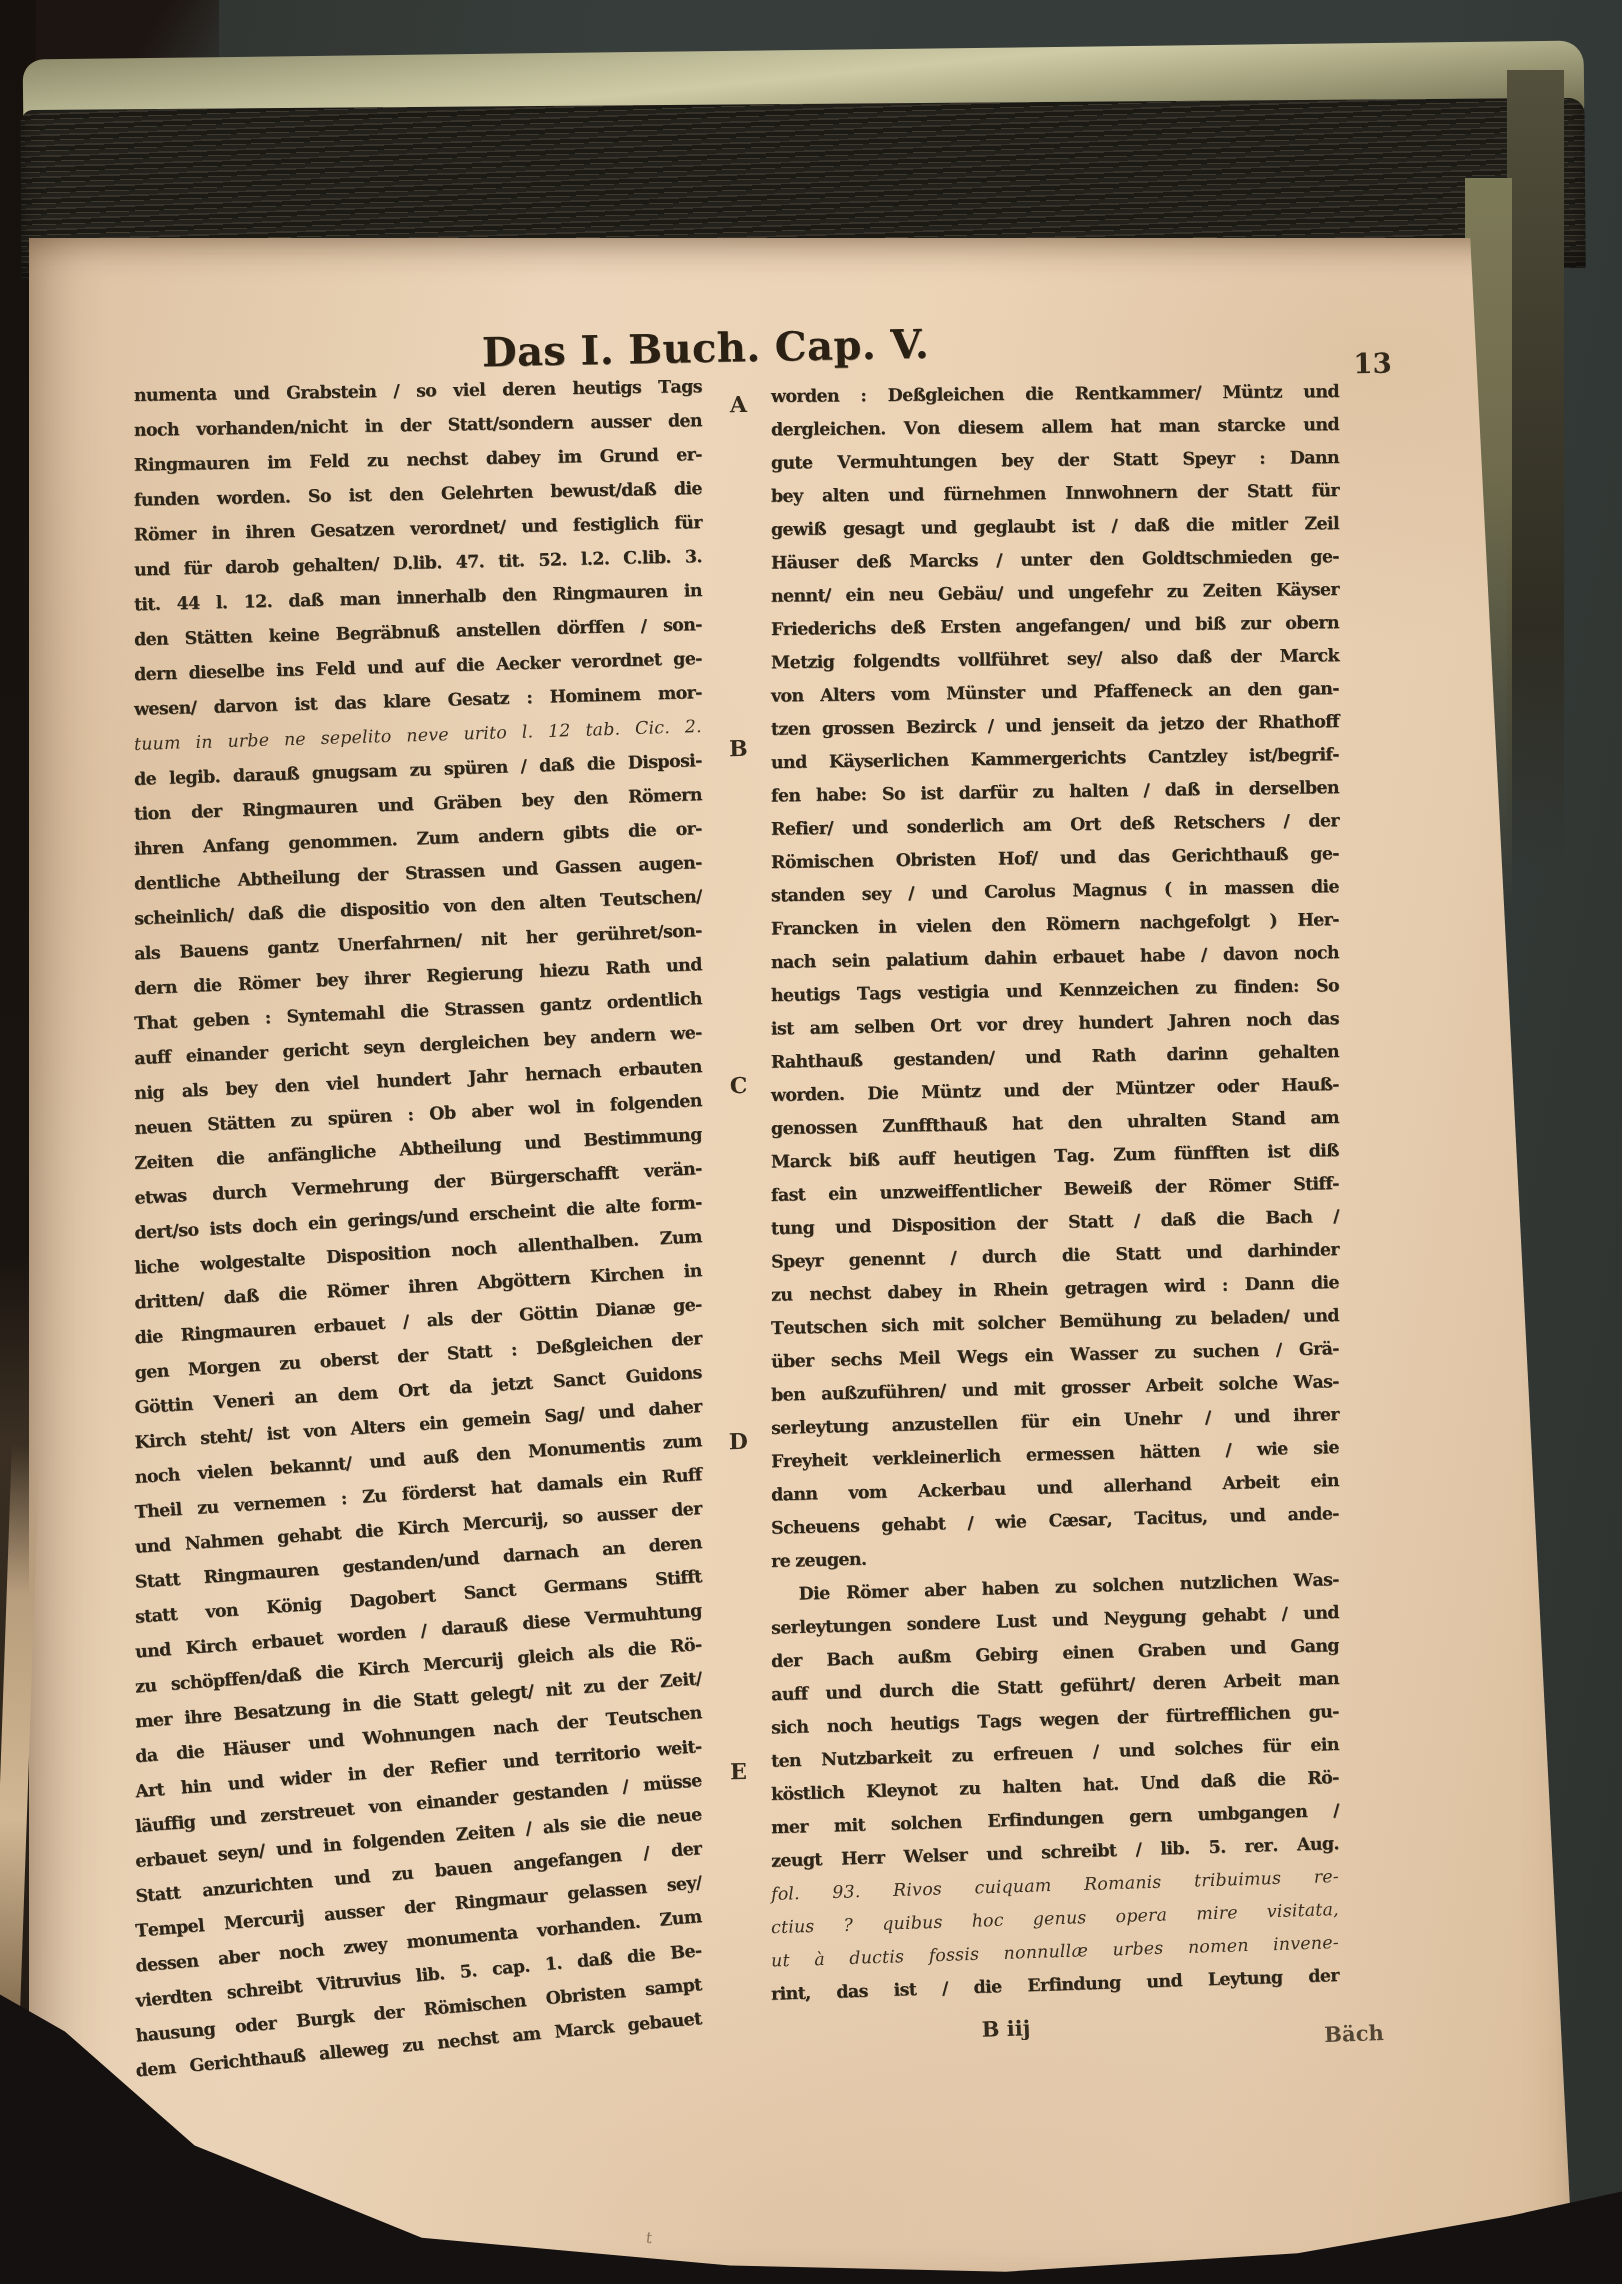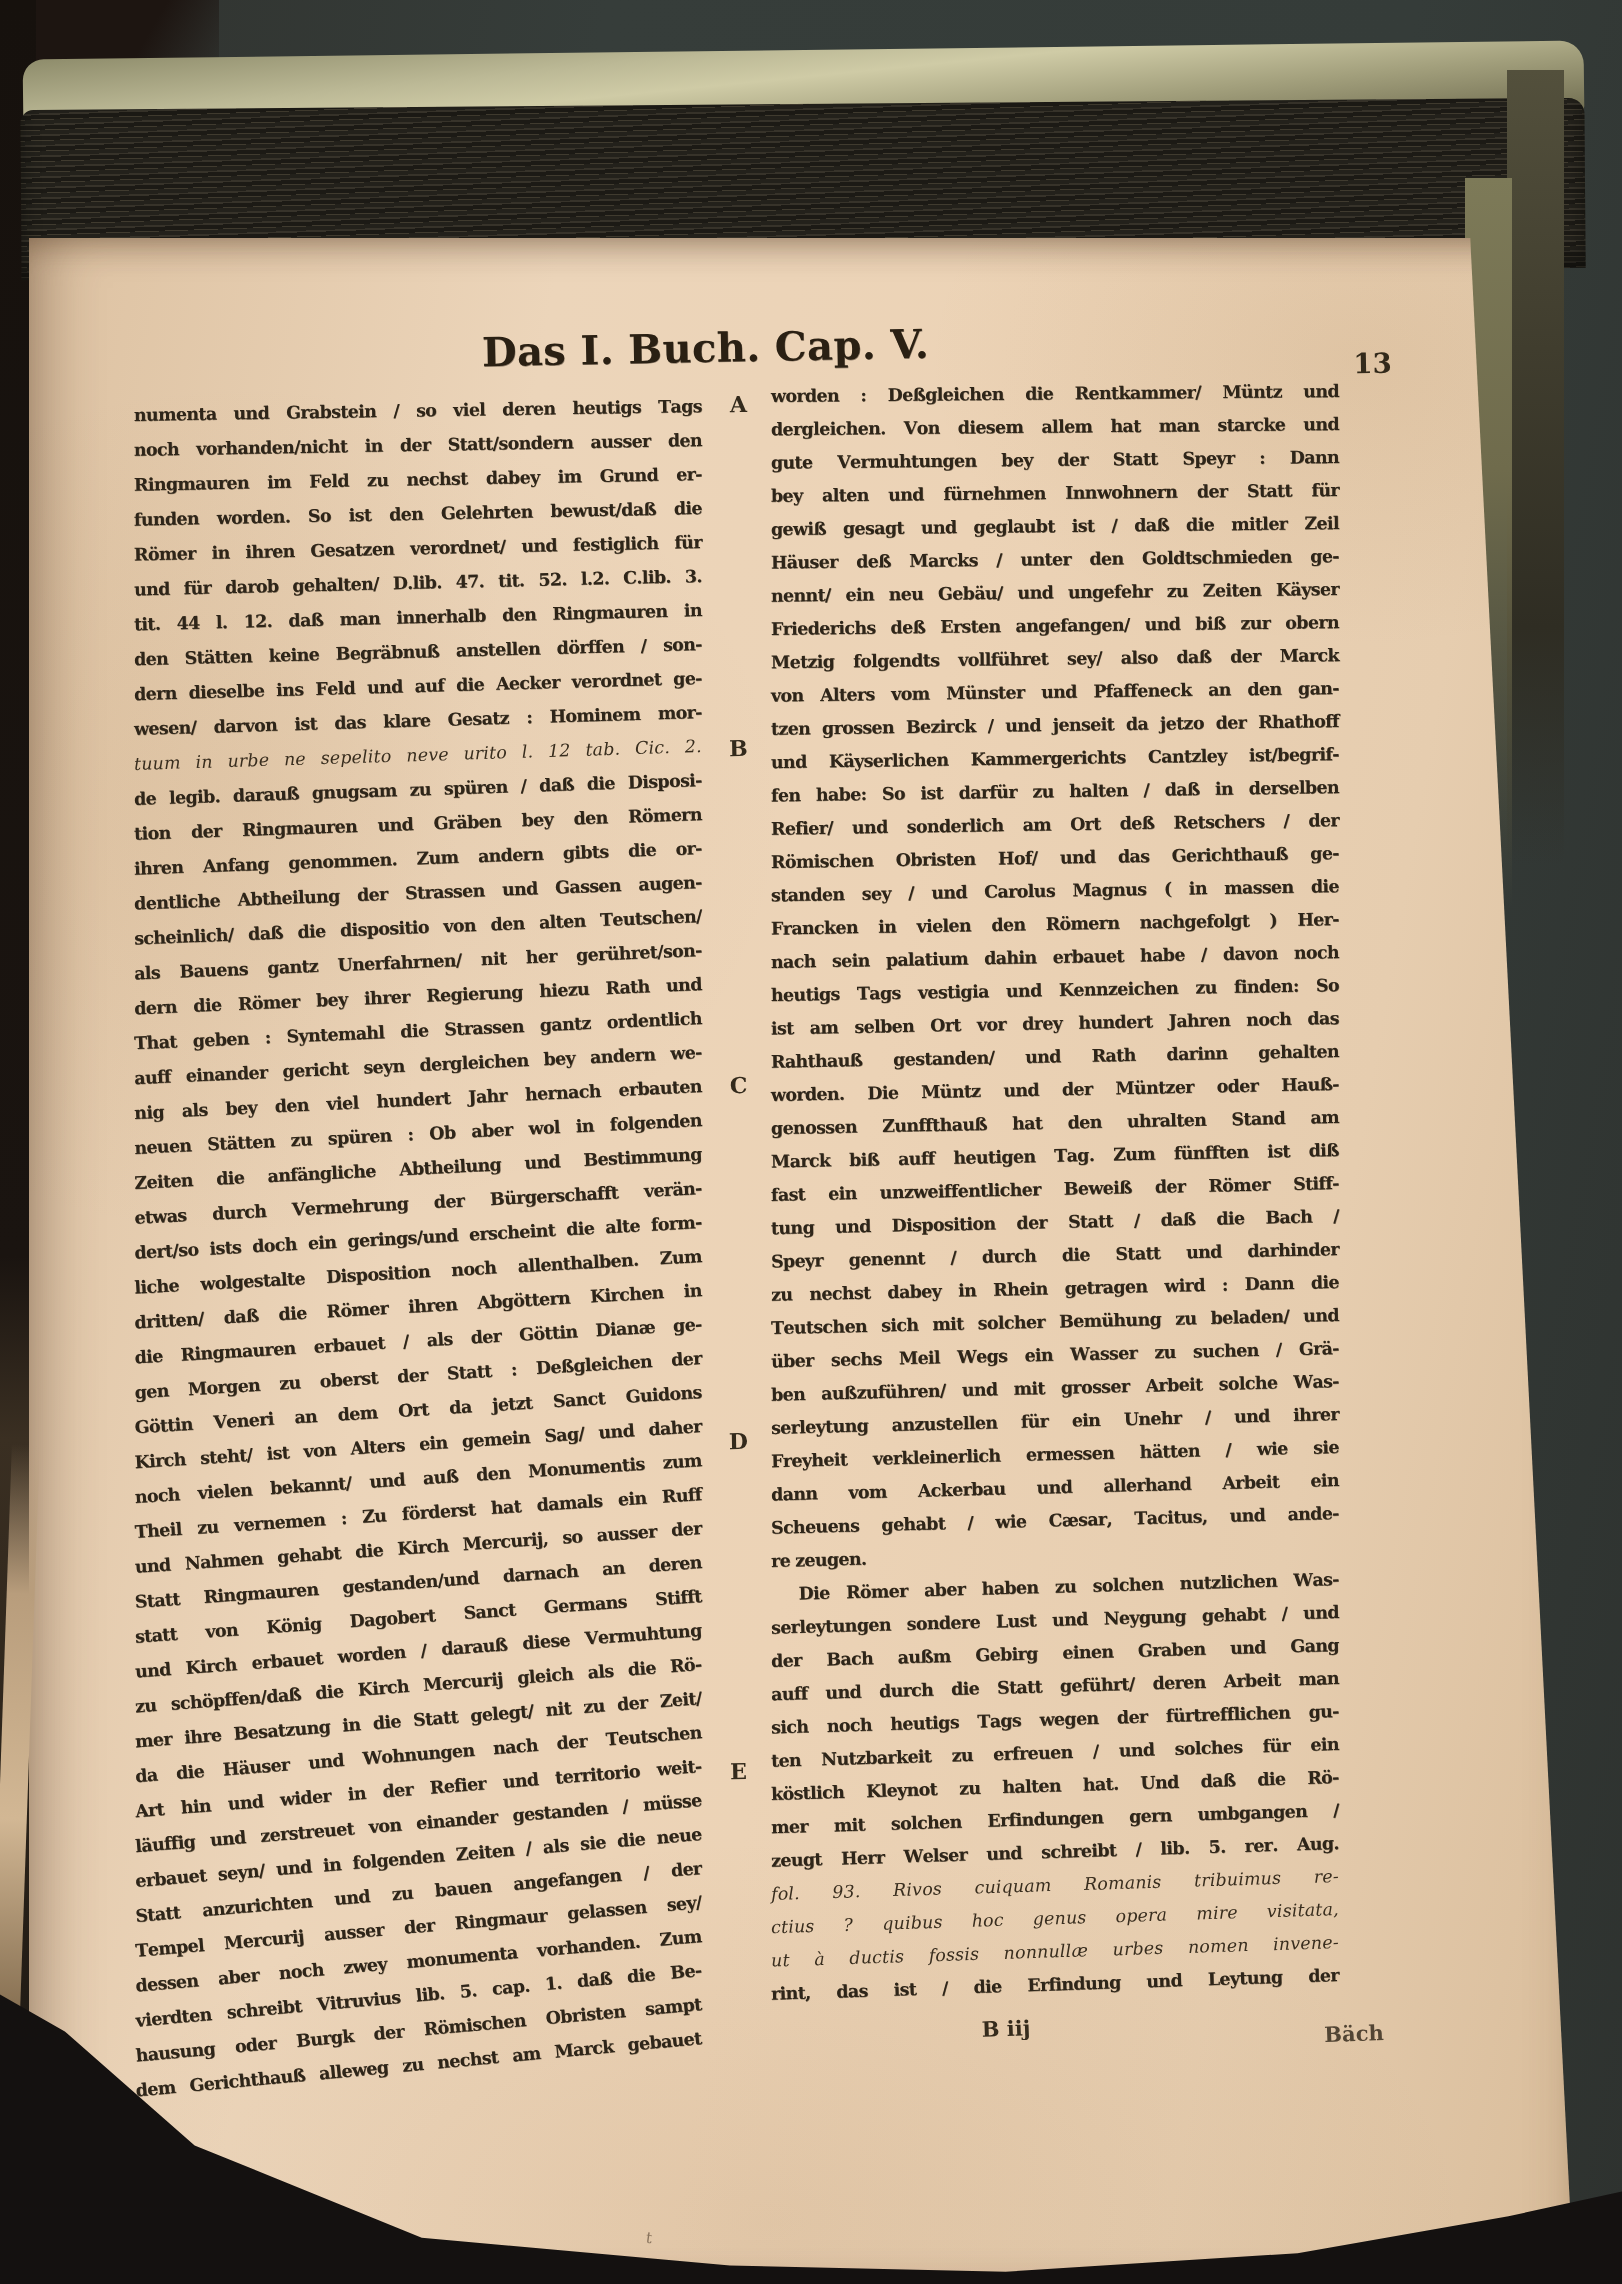--- a/index.html
+++ b/index.html
@@ -38,21 +38,21 @@
   
   .bottom-dark{position:absolute;left:0;top:1976px;width:1622px;height:308px;background:#141110;
         clip-path:polygon(0 6%,4% 18%,12% 55%,26% 85%,45% 94%,62% 96%,80% 90%,93% 78%,100% 70%,100% 100%,0 100%);}
   
   .header{position:absolute;left:300px;top:324px;width:811px;text-align:center;
         font-weight:700;font-size:40px;letter-spacing:0.4px;color:#2a2013;transform:rotate(-1.1deg);
         text-shadow:0.5px 0.6px 0.6px rgba(42,32,19,.45);}
   .pagenum{position:absolute;left:1324px;top:347px;width:97px;text-align:center;
         font-weight:700;font-size:27.6px;color:#332a1b;transform:rotate(-1deg);}
   .col{position:absolute;}
-  .col-left{left:134px;top:396px;width:568px;}
+  .col-left{left:134px;top:376px;width:568px;}
   .col-right{left:771px;top:381px;width:568px;}
   .line{text-align:justify;text-align-last:justify;white-space:normal;
         font-weight:700;font-size:17.4px;letter-spacing:-0.6px;word-spacing:-0.4px;
         color:#2e2519;text-shadow:0.4px 0.5px 0.6px rgba(46,35,20,.5);font-kerning:none;}
   .col-left .line{height:34px;transform-origin:100% 50%;}
   .col-right .line{height:33px;transform-origin:100% 50%;}
   .line.latin{font-style:italic;font-weight:400;letter-spacing:0.2px;color:#382d1e;text-shadow:none;}
   .line.nojust{text-align-last:left;}
   .line.indent{text-indent:27.6px;}
   .gutter-letter{position:absolute;left:714px;width:49px;text-align:center;

